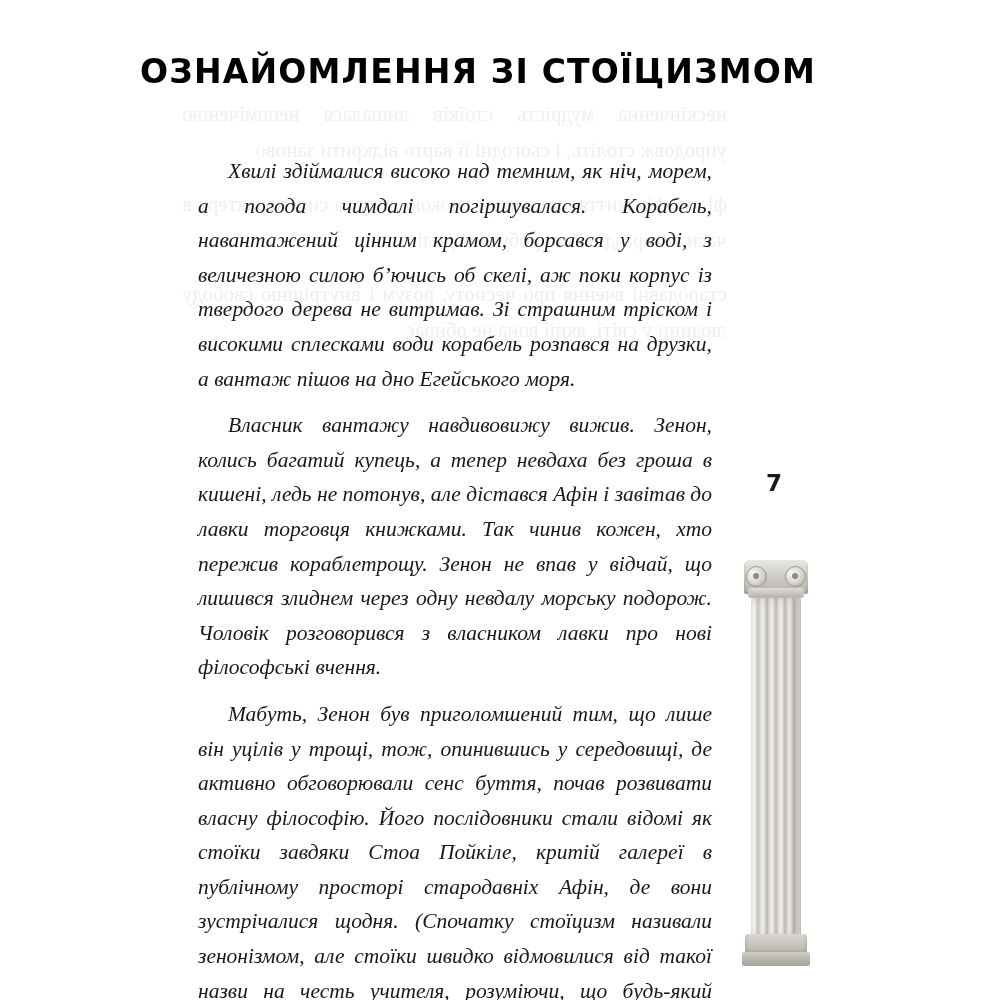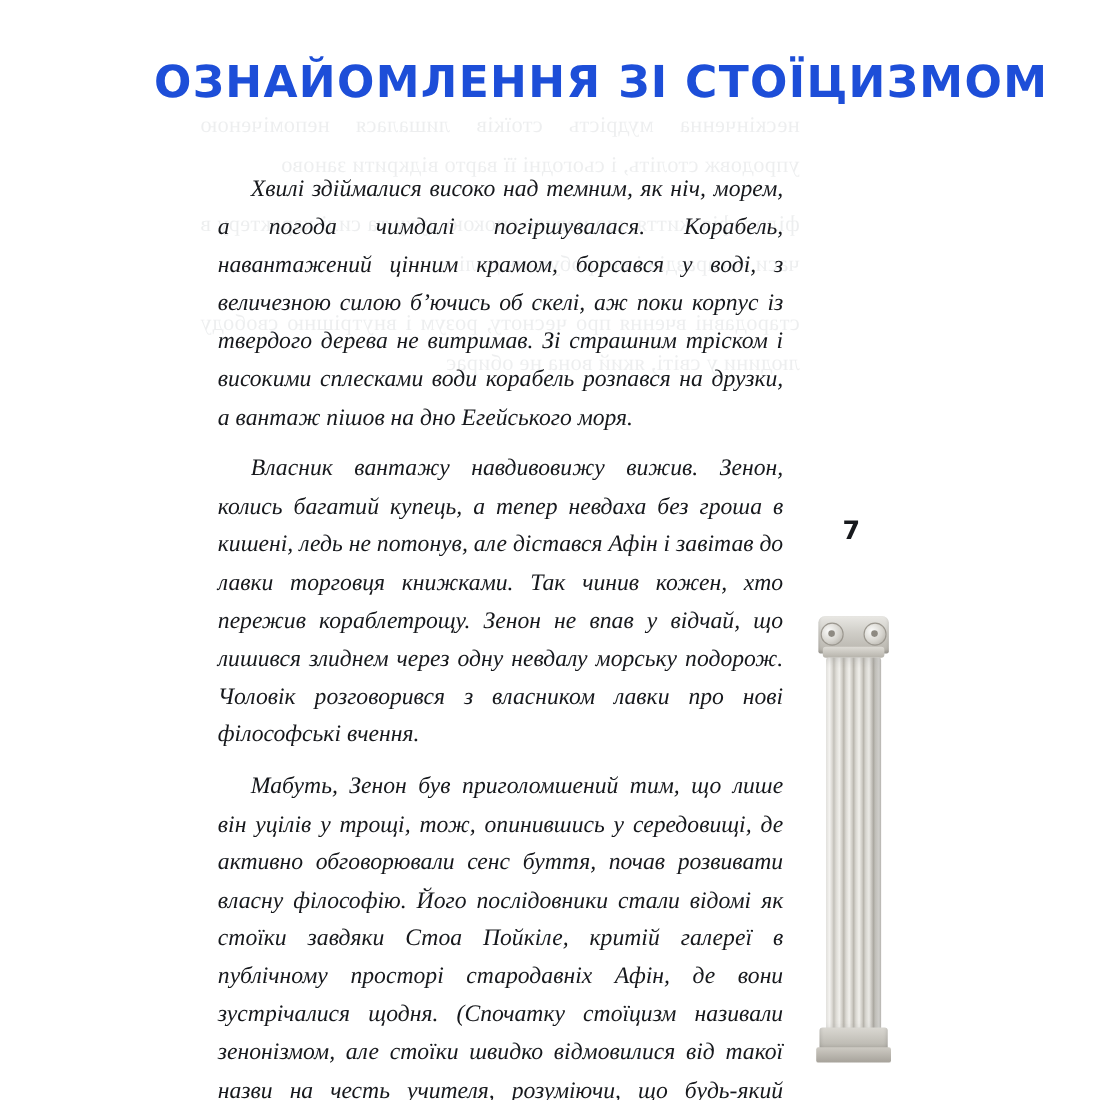--- a/index.html
+++ b/index.html
@@ -41,23 +41,23 @@
   .ghost-layer p { margin: 0 0 18px 0; }
 
   .title {
     position: absolute;
     left: 140px;
     top: 52px;
     width: 640px;
     text-align: center;
     font-family: "DejaVu Sans", sans-serif;
     font-weight: bold;
-    font-size: 40px;
+    font-size: 33px;
     letter-spacing: 1.2px;
-    color: #1d4ed8;
+    color: #000000;
     white-space: nowrap;
   }
 
   .body-text {
     position: absolute;
     left: 186px;
     top: 142px;
     width: 538px;
     font-size: 21.5px;
     line-height: 34.6px;

